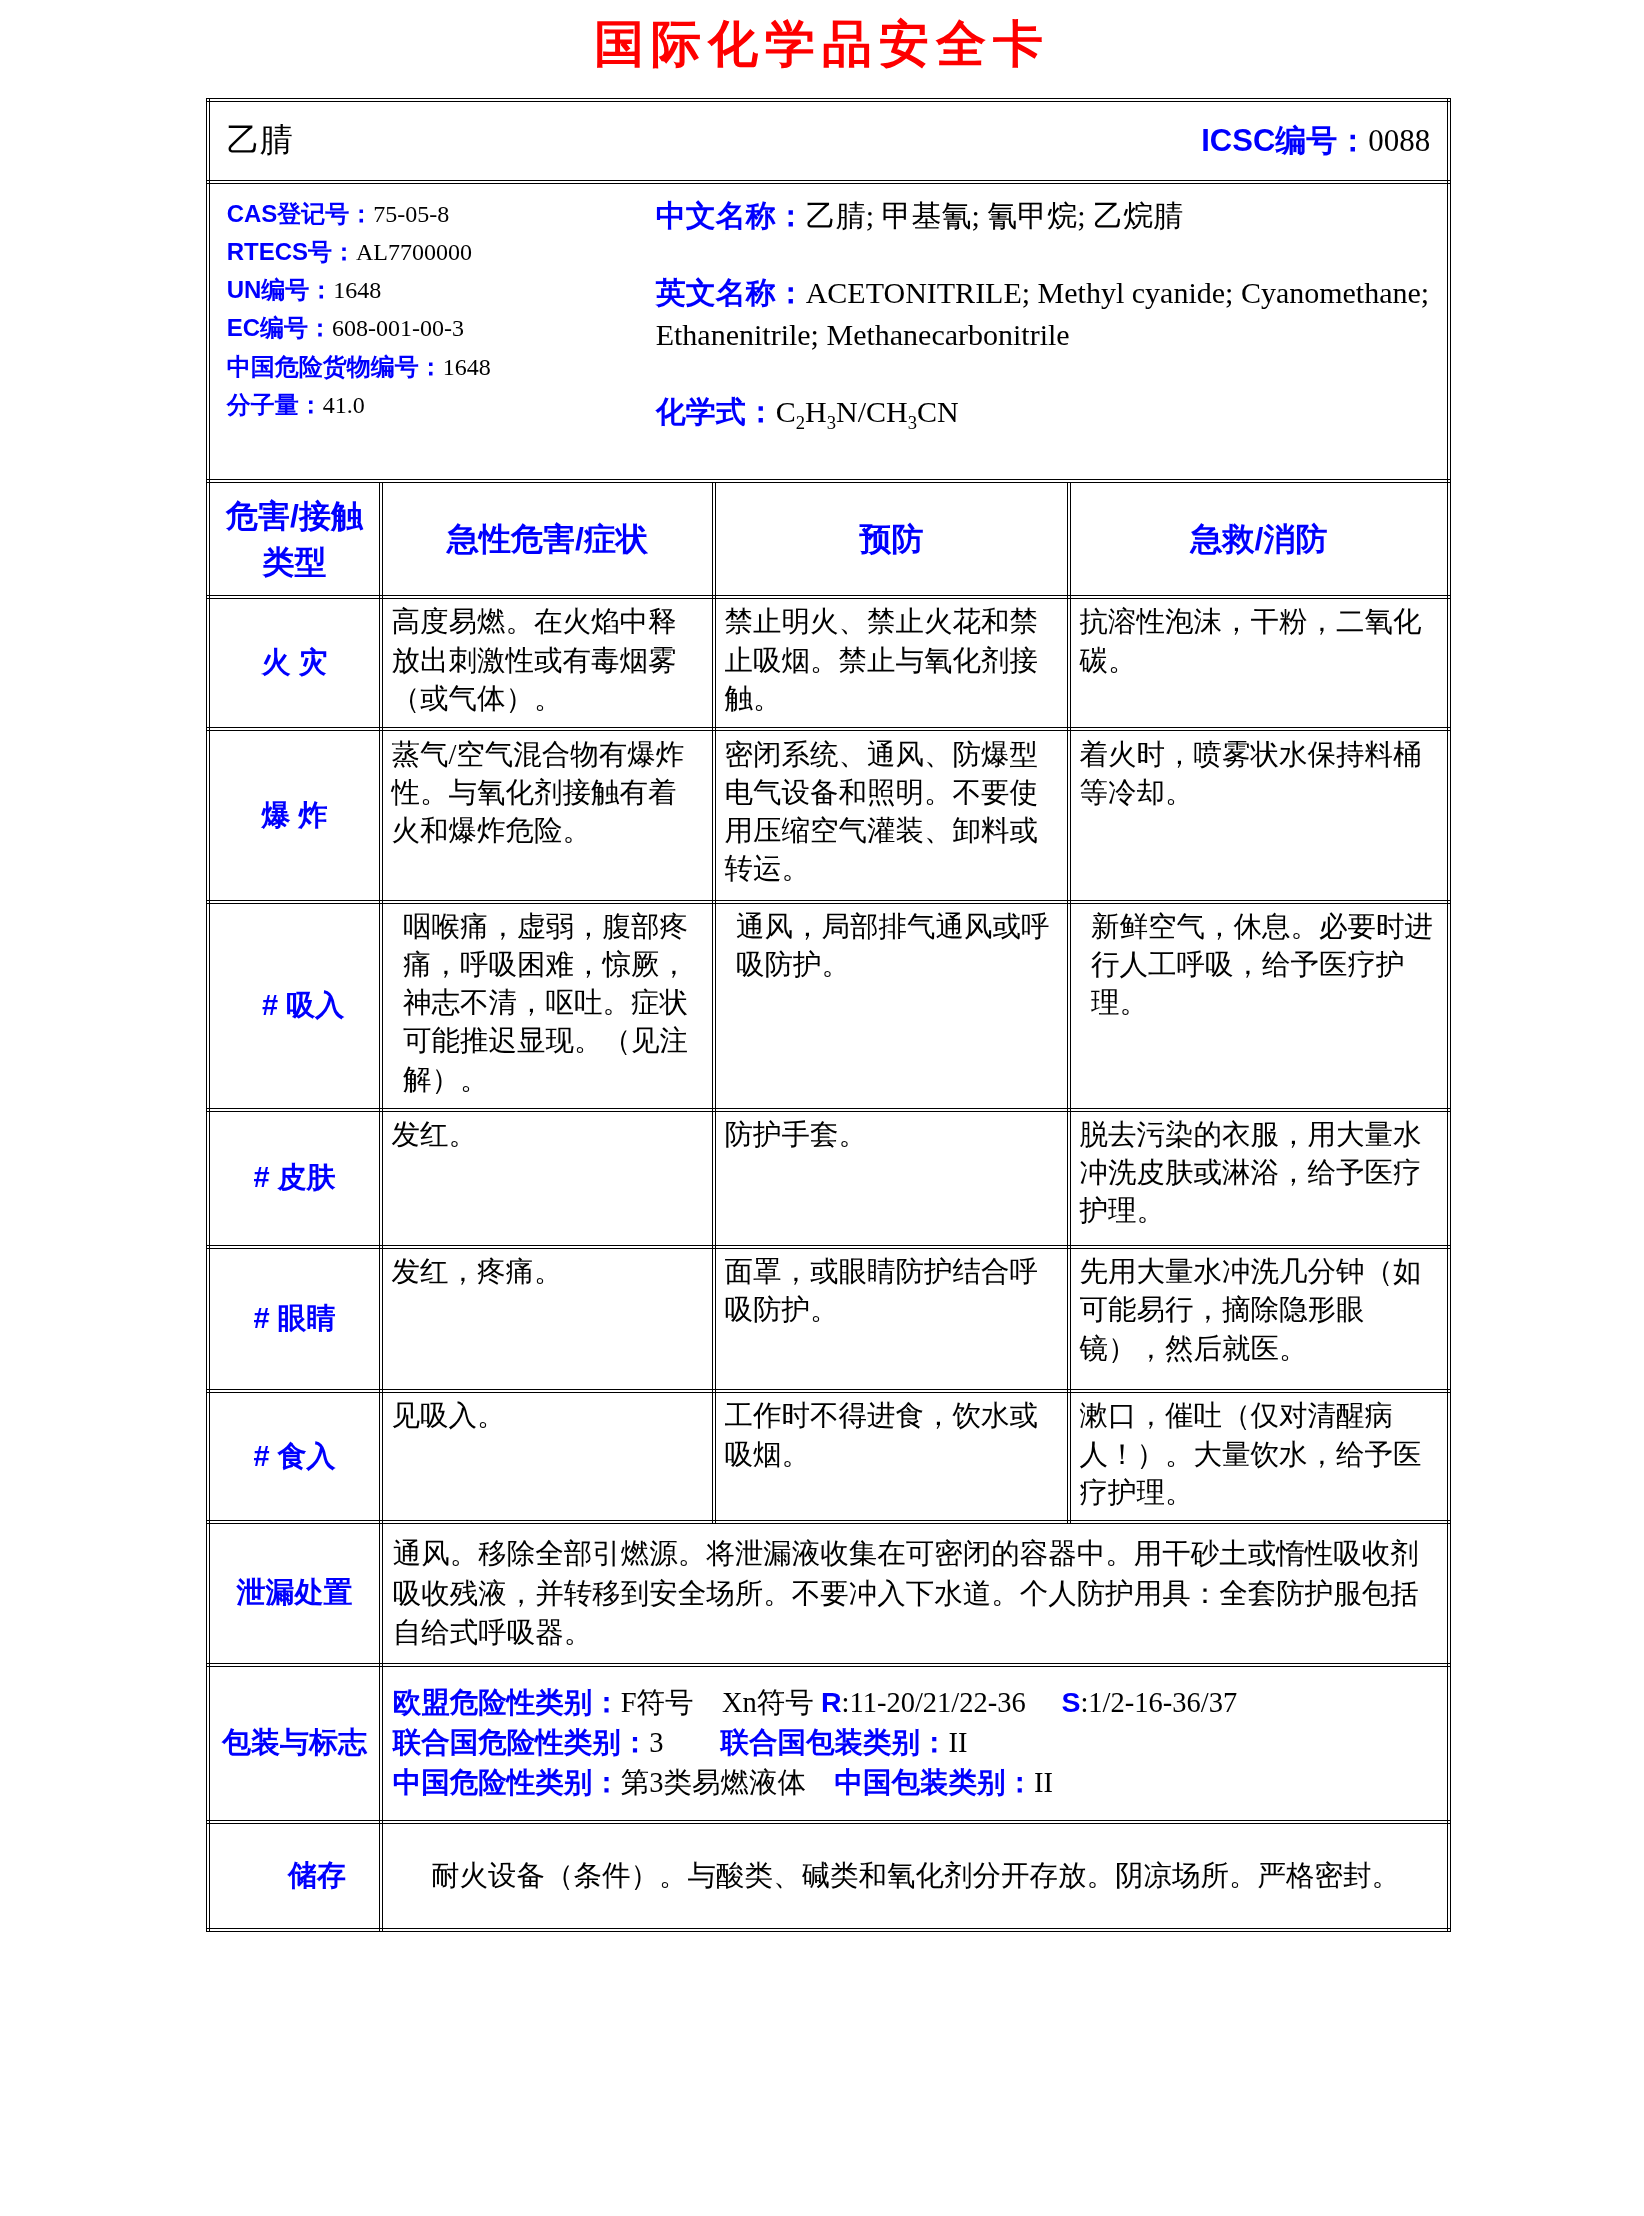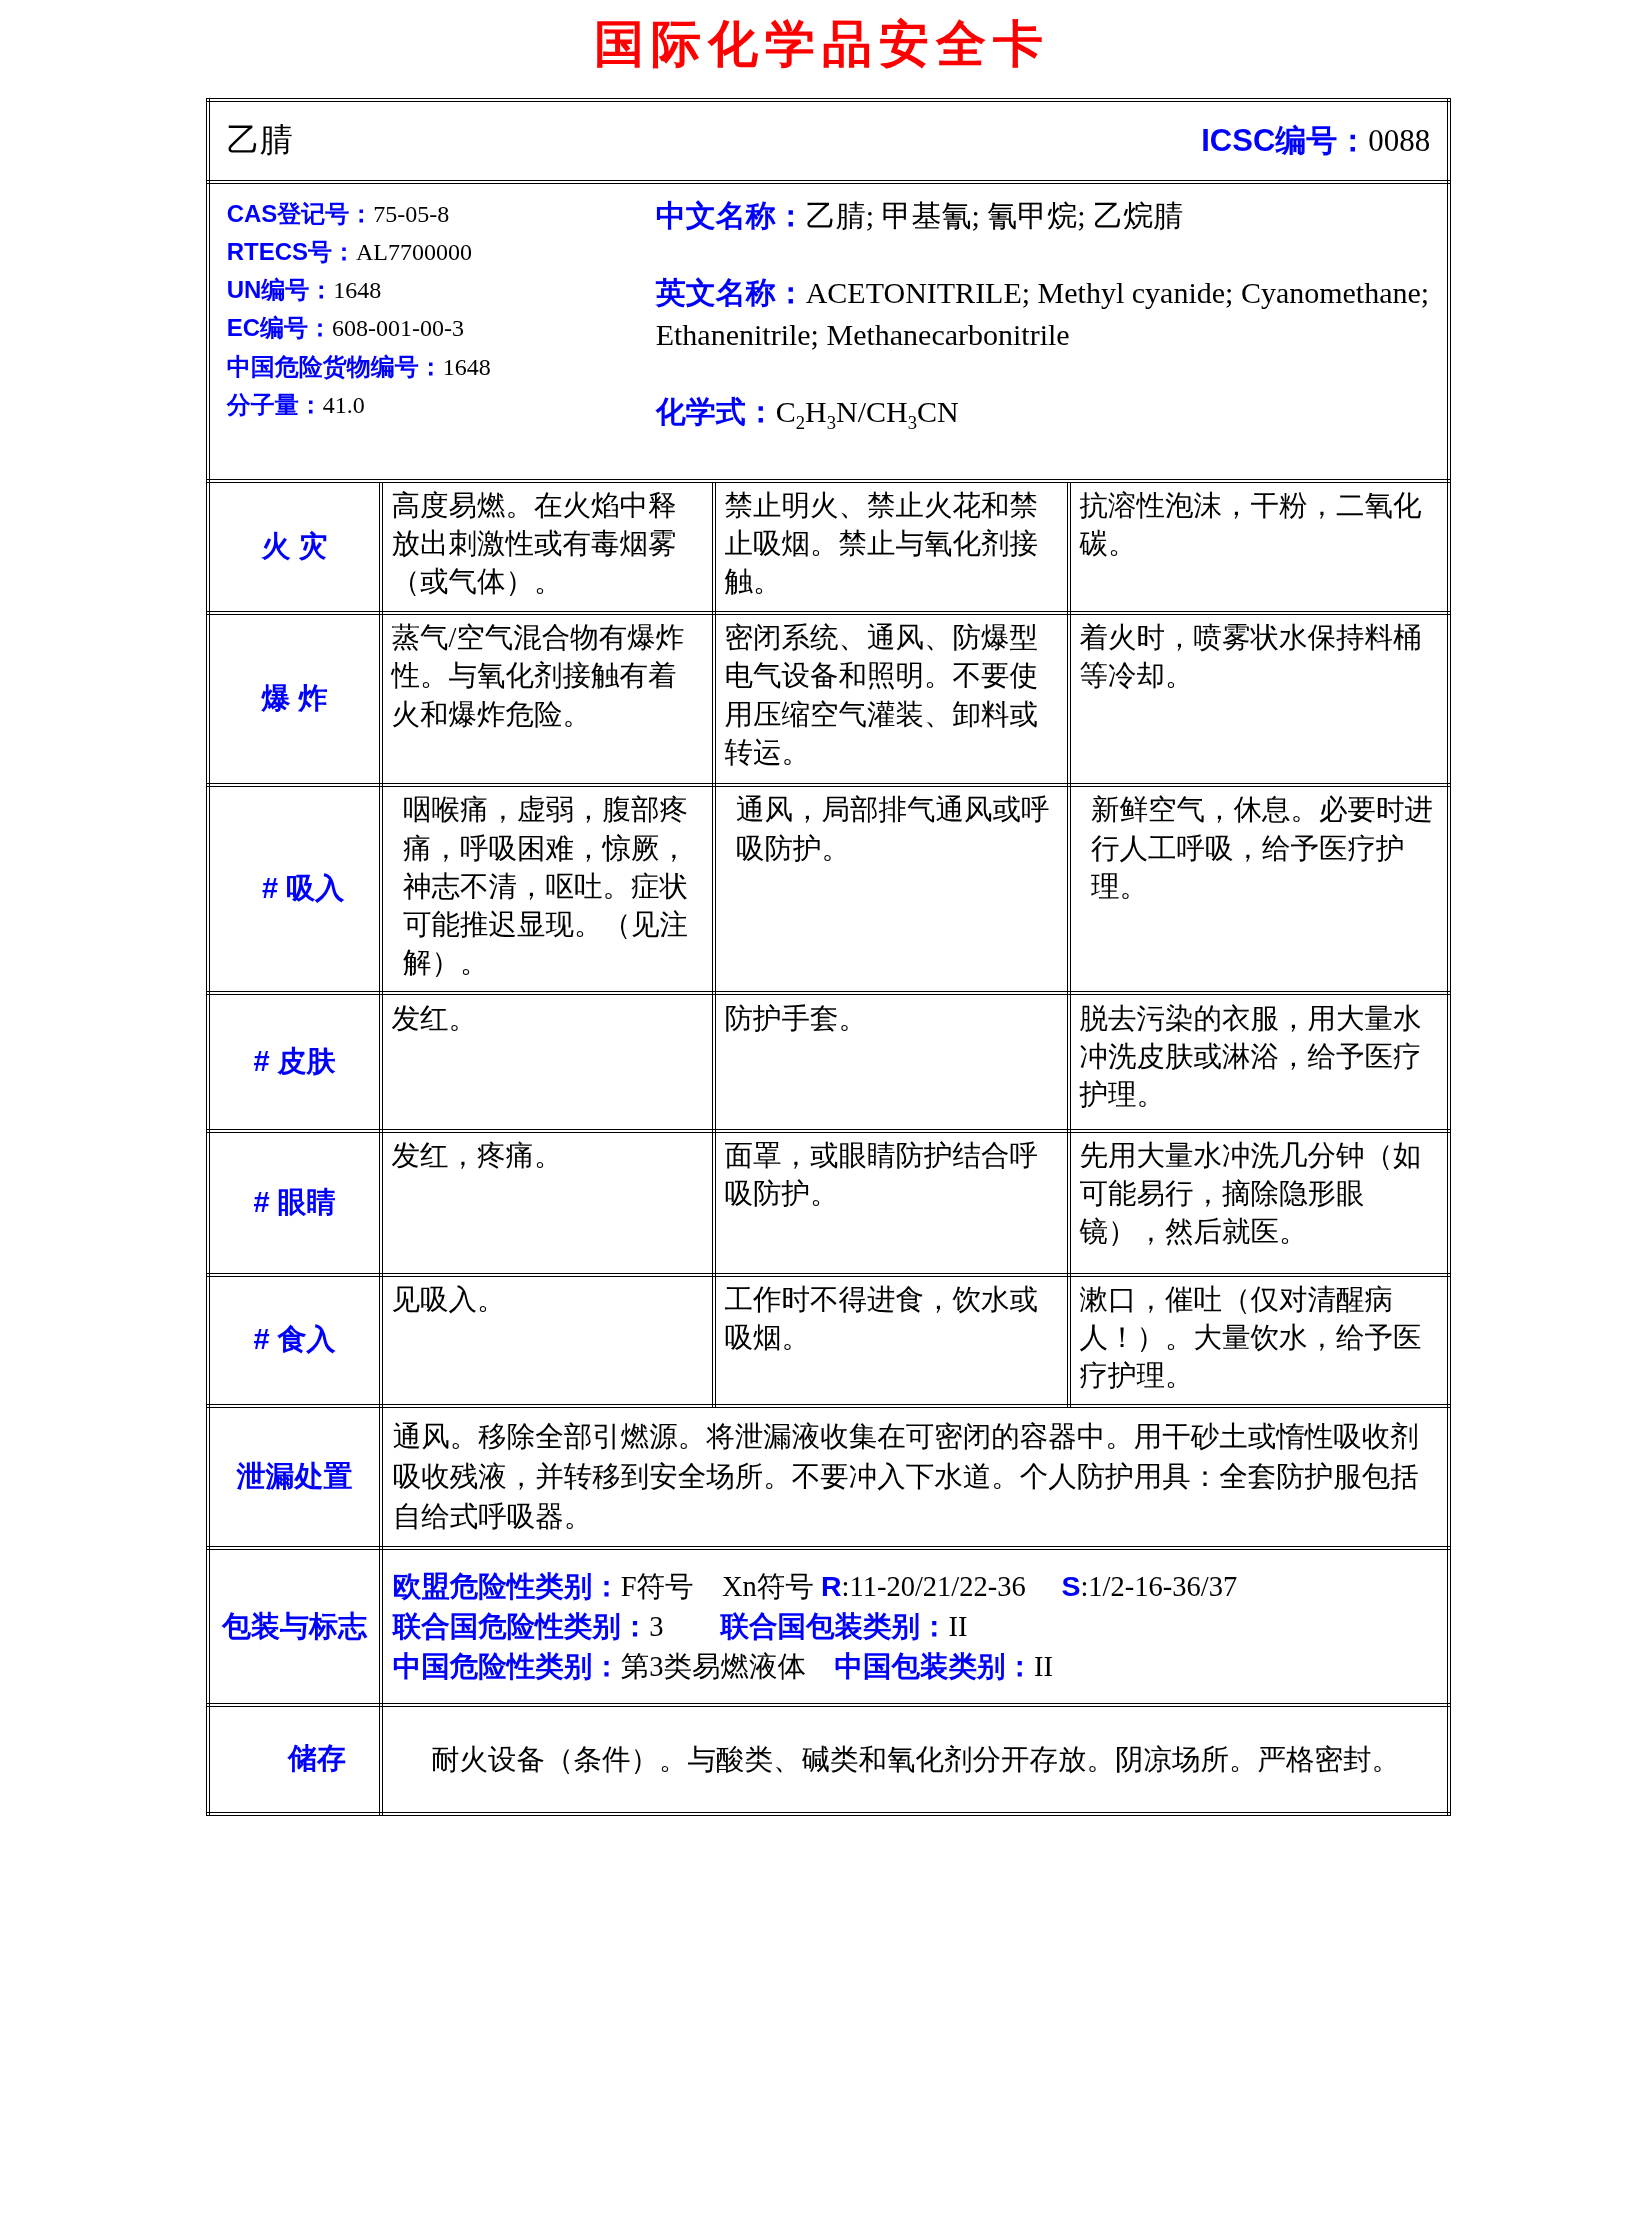--- a/index.html
+++ b/index.html
@@ -117,20 +117,27 @@
           </div>
           <div class="id-right">
             <p><span class="lbl">中文名称：</span><span>乙腈; 甲基氰; 氰甲烷; 乙烷腈</span></p>
             <p class="gap"><span class="lbl">英文名称：</span><span>ACETONITRILE; Methyl cyanide; Cyanomethane; Ethanenitrile; Methanecarbonitrile</span></p>
             <p class="gap"><span class="lbl">化学式：</span><span><span>C</span><sub>2</sub><span>H</span><sub>3</sub><span>N/CH</span><sub>3</sub><span>CN</span></span></p>
           </div>
         </div>
       </td>
     </tr>
 
+    <tr class="r-head">
+      <td>危害/接触
+类型</td>
+      <td>急性危害/症状</td>
+      <td>预防</td>
+      <td>急救/消防</td>
+    </tr>
 
     <tr class="r-fire">
       <td class="rowlabel">火 灾</td>
       <td class="cell">高度易燃。在火焰中释放出刺激性或有毒烟雾（或气体）。</td>
       <td class="cell">禁止明火、禁止火花和禁止吸烟。禁止与氧化剂接触。</td>
       <td class="cell">抗溶性泡沫，干粉，二氧化碳。</td>
     </tr>
 
     <tr class="r-expl">
       <td class="rowlabel">爆 炸</td>

